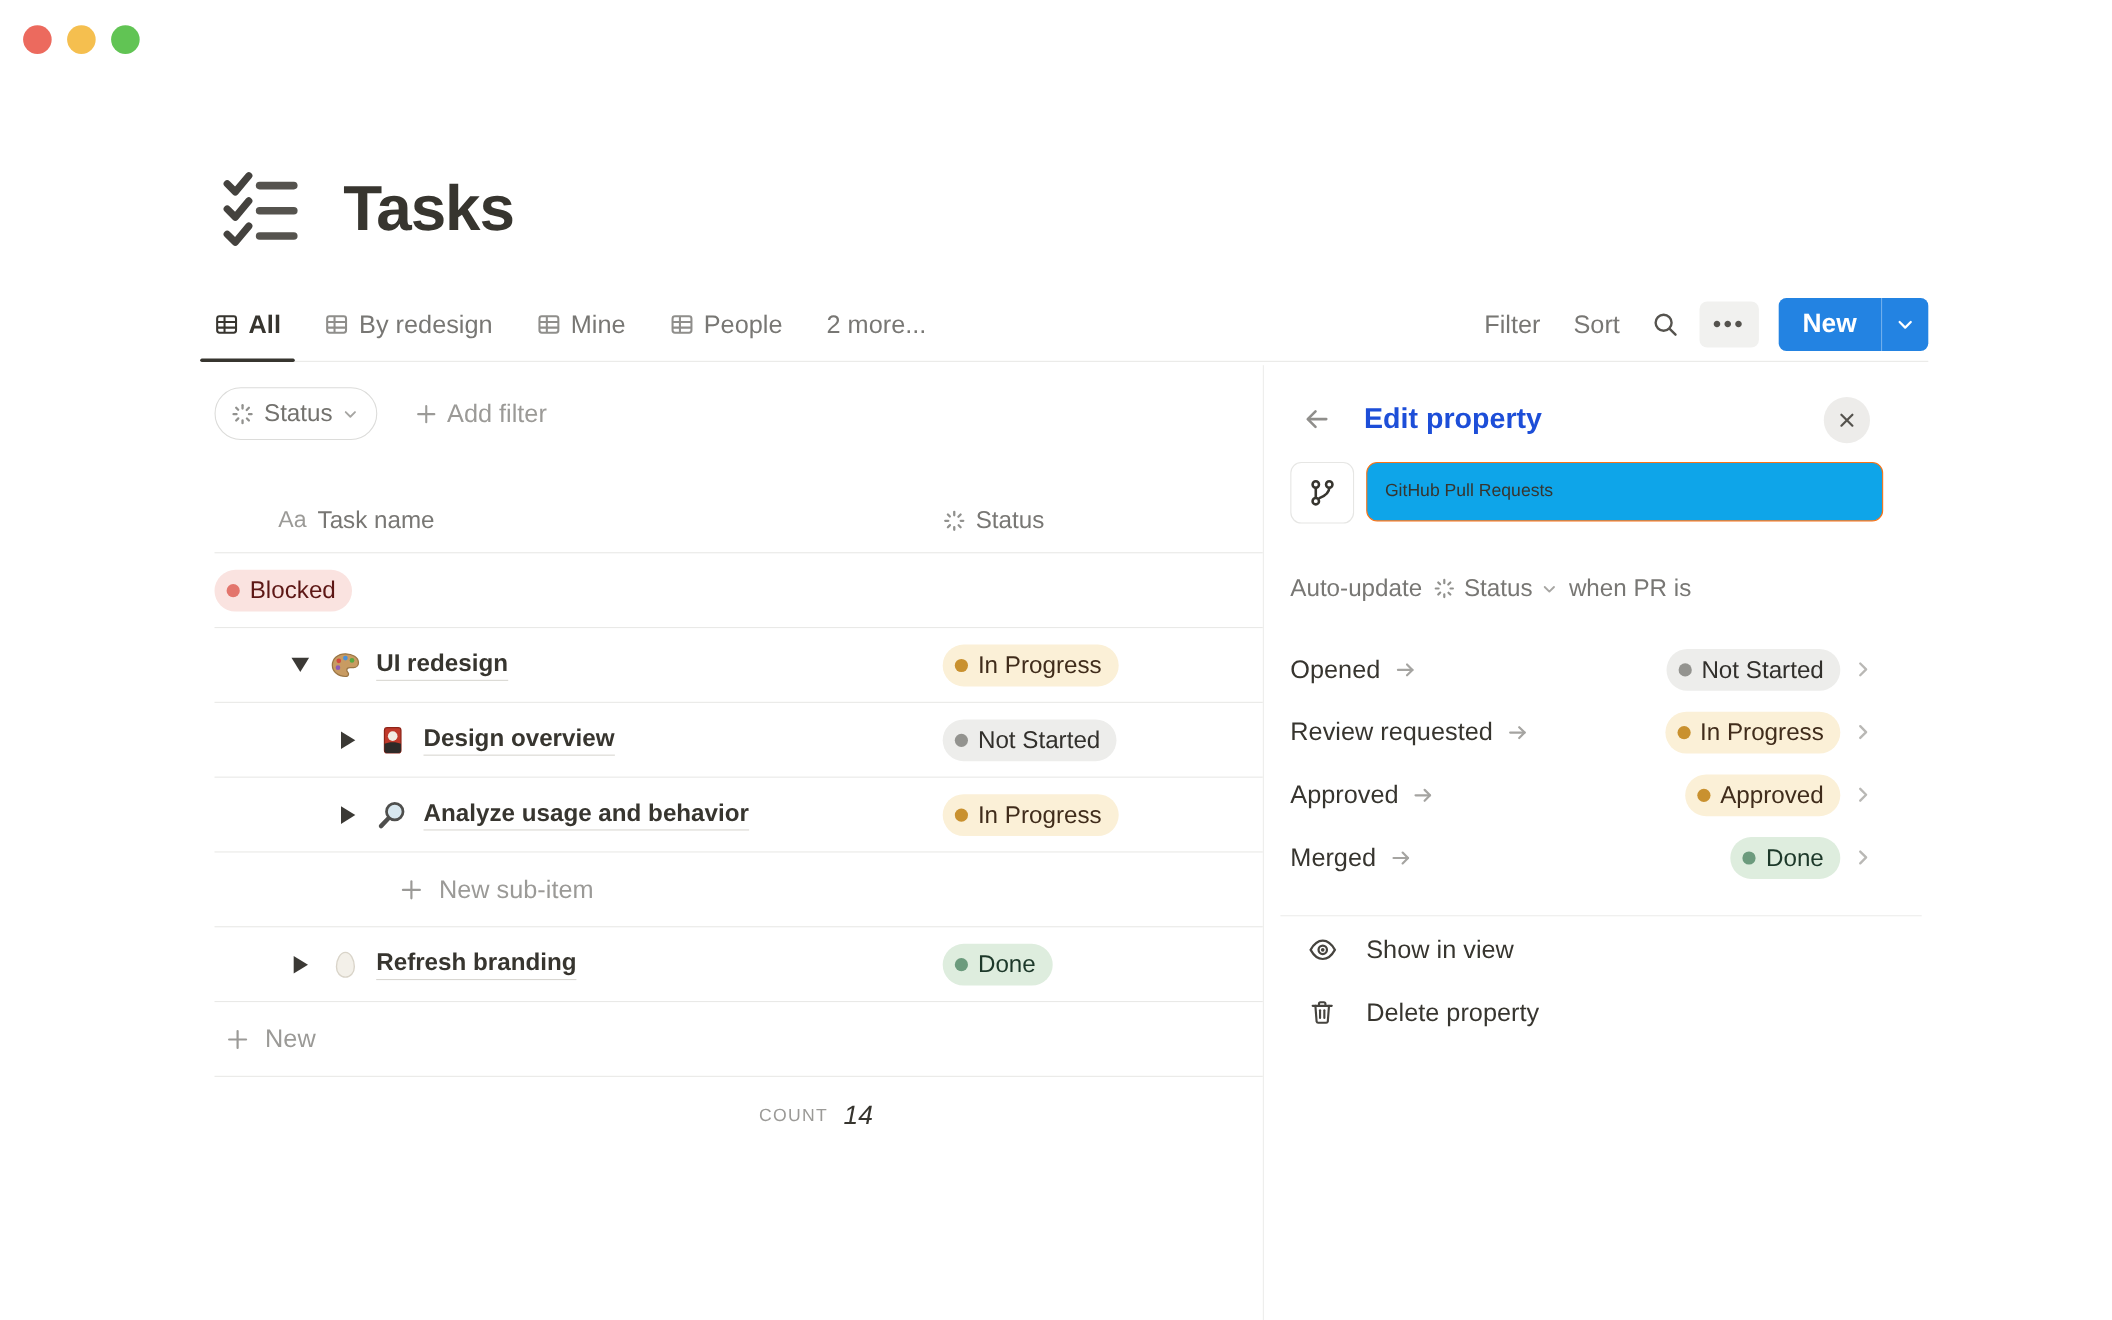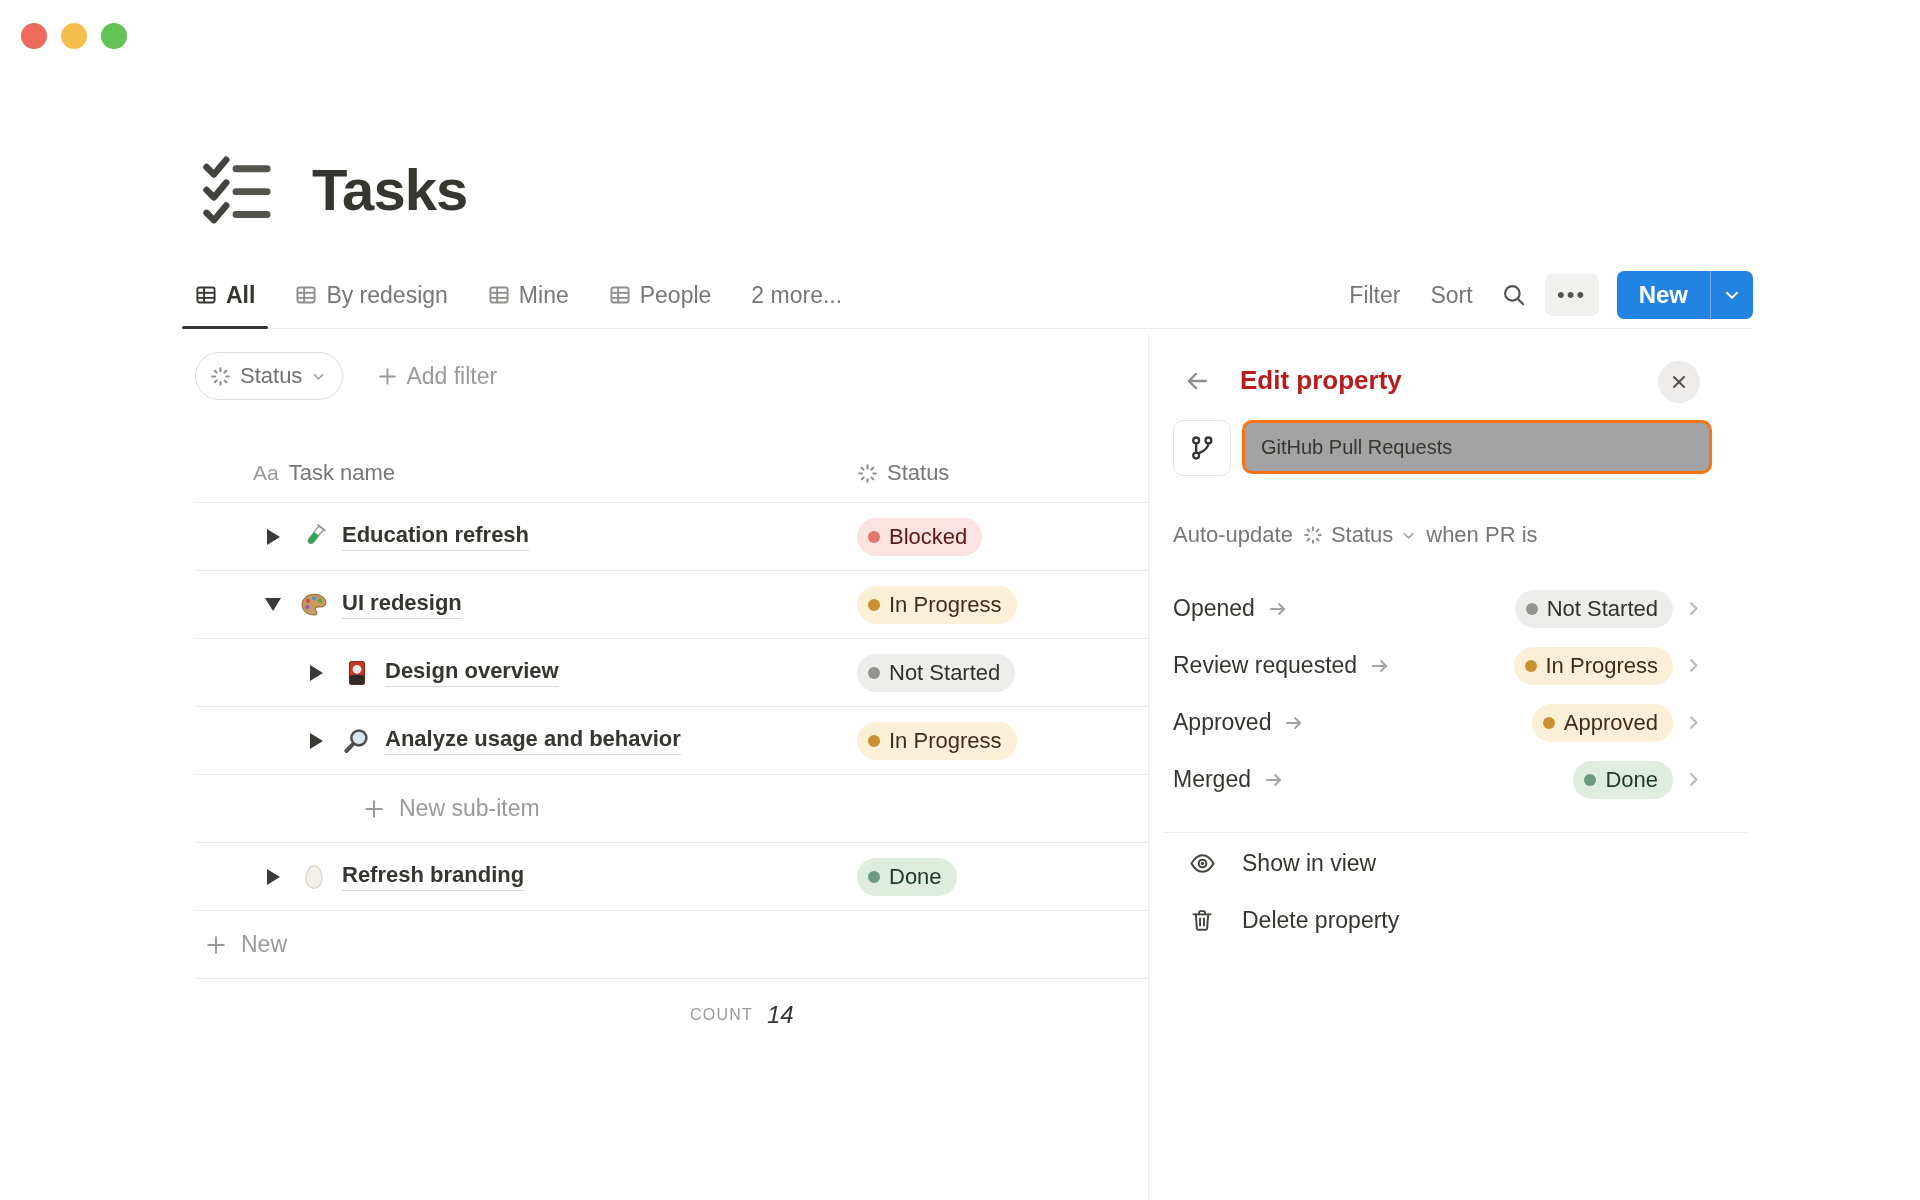--- a/index.html
+++ b/index.html
@@ -64,27 +64,27 @@
   .pl-new{padding-left:10px;}.pl-newsub{padding-left:168px;}
   .count-row{display:flex;align-items:baseline;gap:14px;height:72px;align-items:center;padding-left:495px;}
   .count-label{font-size:16px;letter-spacing:1.2px;color:#9B9A97;}
   .count-value{font-size:24px;color:#37352F;font-style:italic;}
 
   
   .vdivider{left:1148px;top:332px;width:1px;height:868px;background:#EDEDEB;}
   .panel{left:1148px;top:332px;width:605px;height:868px;}
   .p-header{position:absolute;left:0;top:28px;width:100%;height:44px;}
   .back-btn{position:absolute;left:36px;top:8px;color:#8F8E8B;cursor:pointer;}
-  .p-title{position:absolute;left:92px;top:5px;font-size:26px;font-weight:700;color:#b91c1c;}
+  .p-title{position:absolute;left:92px;top:5px;font-size:26px;font-weight:700;color:#1d4ed8;}
   .close-btn{position:absolute;left:510px;top:1px;width:42px;height:42px;border-radius:50%;background:#EDECEA;
              display:flex;align-items:center;justify-content:center;color:#55534E;cursor:pointer;}
   .icon-box{position:absolute;left:25px;top:88px;width:56px;height:54px;border:1.5px solid #E6E6E4;border-radius:10px;
             display:flex;align-items:center;justify-content:center;color:#37352F;cursor:pointer;background:#fff;}
-  .name-field{position:absolute;left:94px;top:88px;width:470px;height:54px;background:#a3a3a3;border:3px solid #f97316;
-              border-radius:10px;font-size:20px;color:#37352F;padding:0 16px;box-sizing:border-box;
+  .name-field{position:absolute;left:94px;top:88px;width:470px;height:54px;background:#0ea5e9;border:1px solid #f97316;
+              border-radius:10px;font-size:16px;color:#37352F;padding:0 16px;box-sizing:border-box;
               font-family:"Liberation Sans","DejaVu Sans",sans-serif;outline:none;}
   .auto-line{position:absolute;left:25px;top:190px;display:flex;align-items:center;gap:10px;color:#787774;font-size:22px;}
   .auto-line .sel{display:flex;align-items:center;gap:8px;cursor:pointer;}
   .map-rows{position:absolute;left:0;top:248px;width:100%;}
   .map-row{display:flex;align-items:center;justify-content:space-between;height:57px;padding:0 50px 0 25px;cursor:pointer;}
   .map-left{display:flex;align-items:center;gap:12px;font-size:23px;color:#37352F;}
   .map-arrow{color:#A5A4A1;}
   .map-right{display:flex;align-items:center;gap:11px;}
   .chev-r{color:#B9B8B5;}
   .hsep{position:absolute;left:16px;top:500px;width:583px;height:1px;background:#EDEDEB;}
@@ -314,29 +314,20 @@
     </div>
     <div class="th-status">
       <svg width="21" height="21" viewBox="0 0 20 20" style="color:#91918E">
           <use href="#i-burst"></use>
         </svg>
       <span>Status</span>
     </div>
   </div>
 
   <div class="row">
-    <div class="cell-name">
-      <span class="toggle ml0">
-          <span class="tri-right"></span>
-        </span>
-      <svg class="emoji" viewBox="0 0 24 24">
-          <use href="#e-testtube"></use>
-        </svg>
-      <span class="task-name">Education refresh</span>
-    </div>
     <div class="cell-status">
       <span class="chip" style="background: rgb(250, 227, 224); color: rgb(93, 23, 21);">
         <span class="dot" style="background: rgb(227, 117, 108);"></span>
         <span>Blocked</span>
       </span>
     </div>
   </div>
 
   <div class="row">
     <div class="cell-name">

